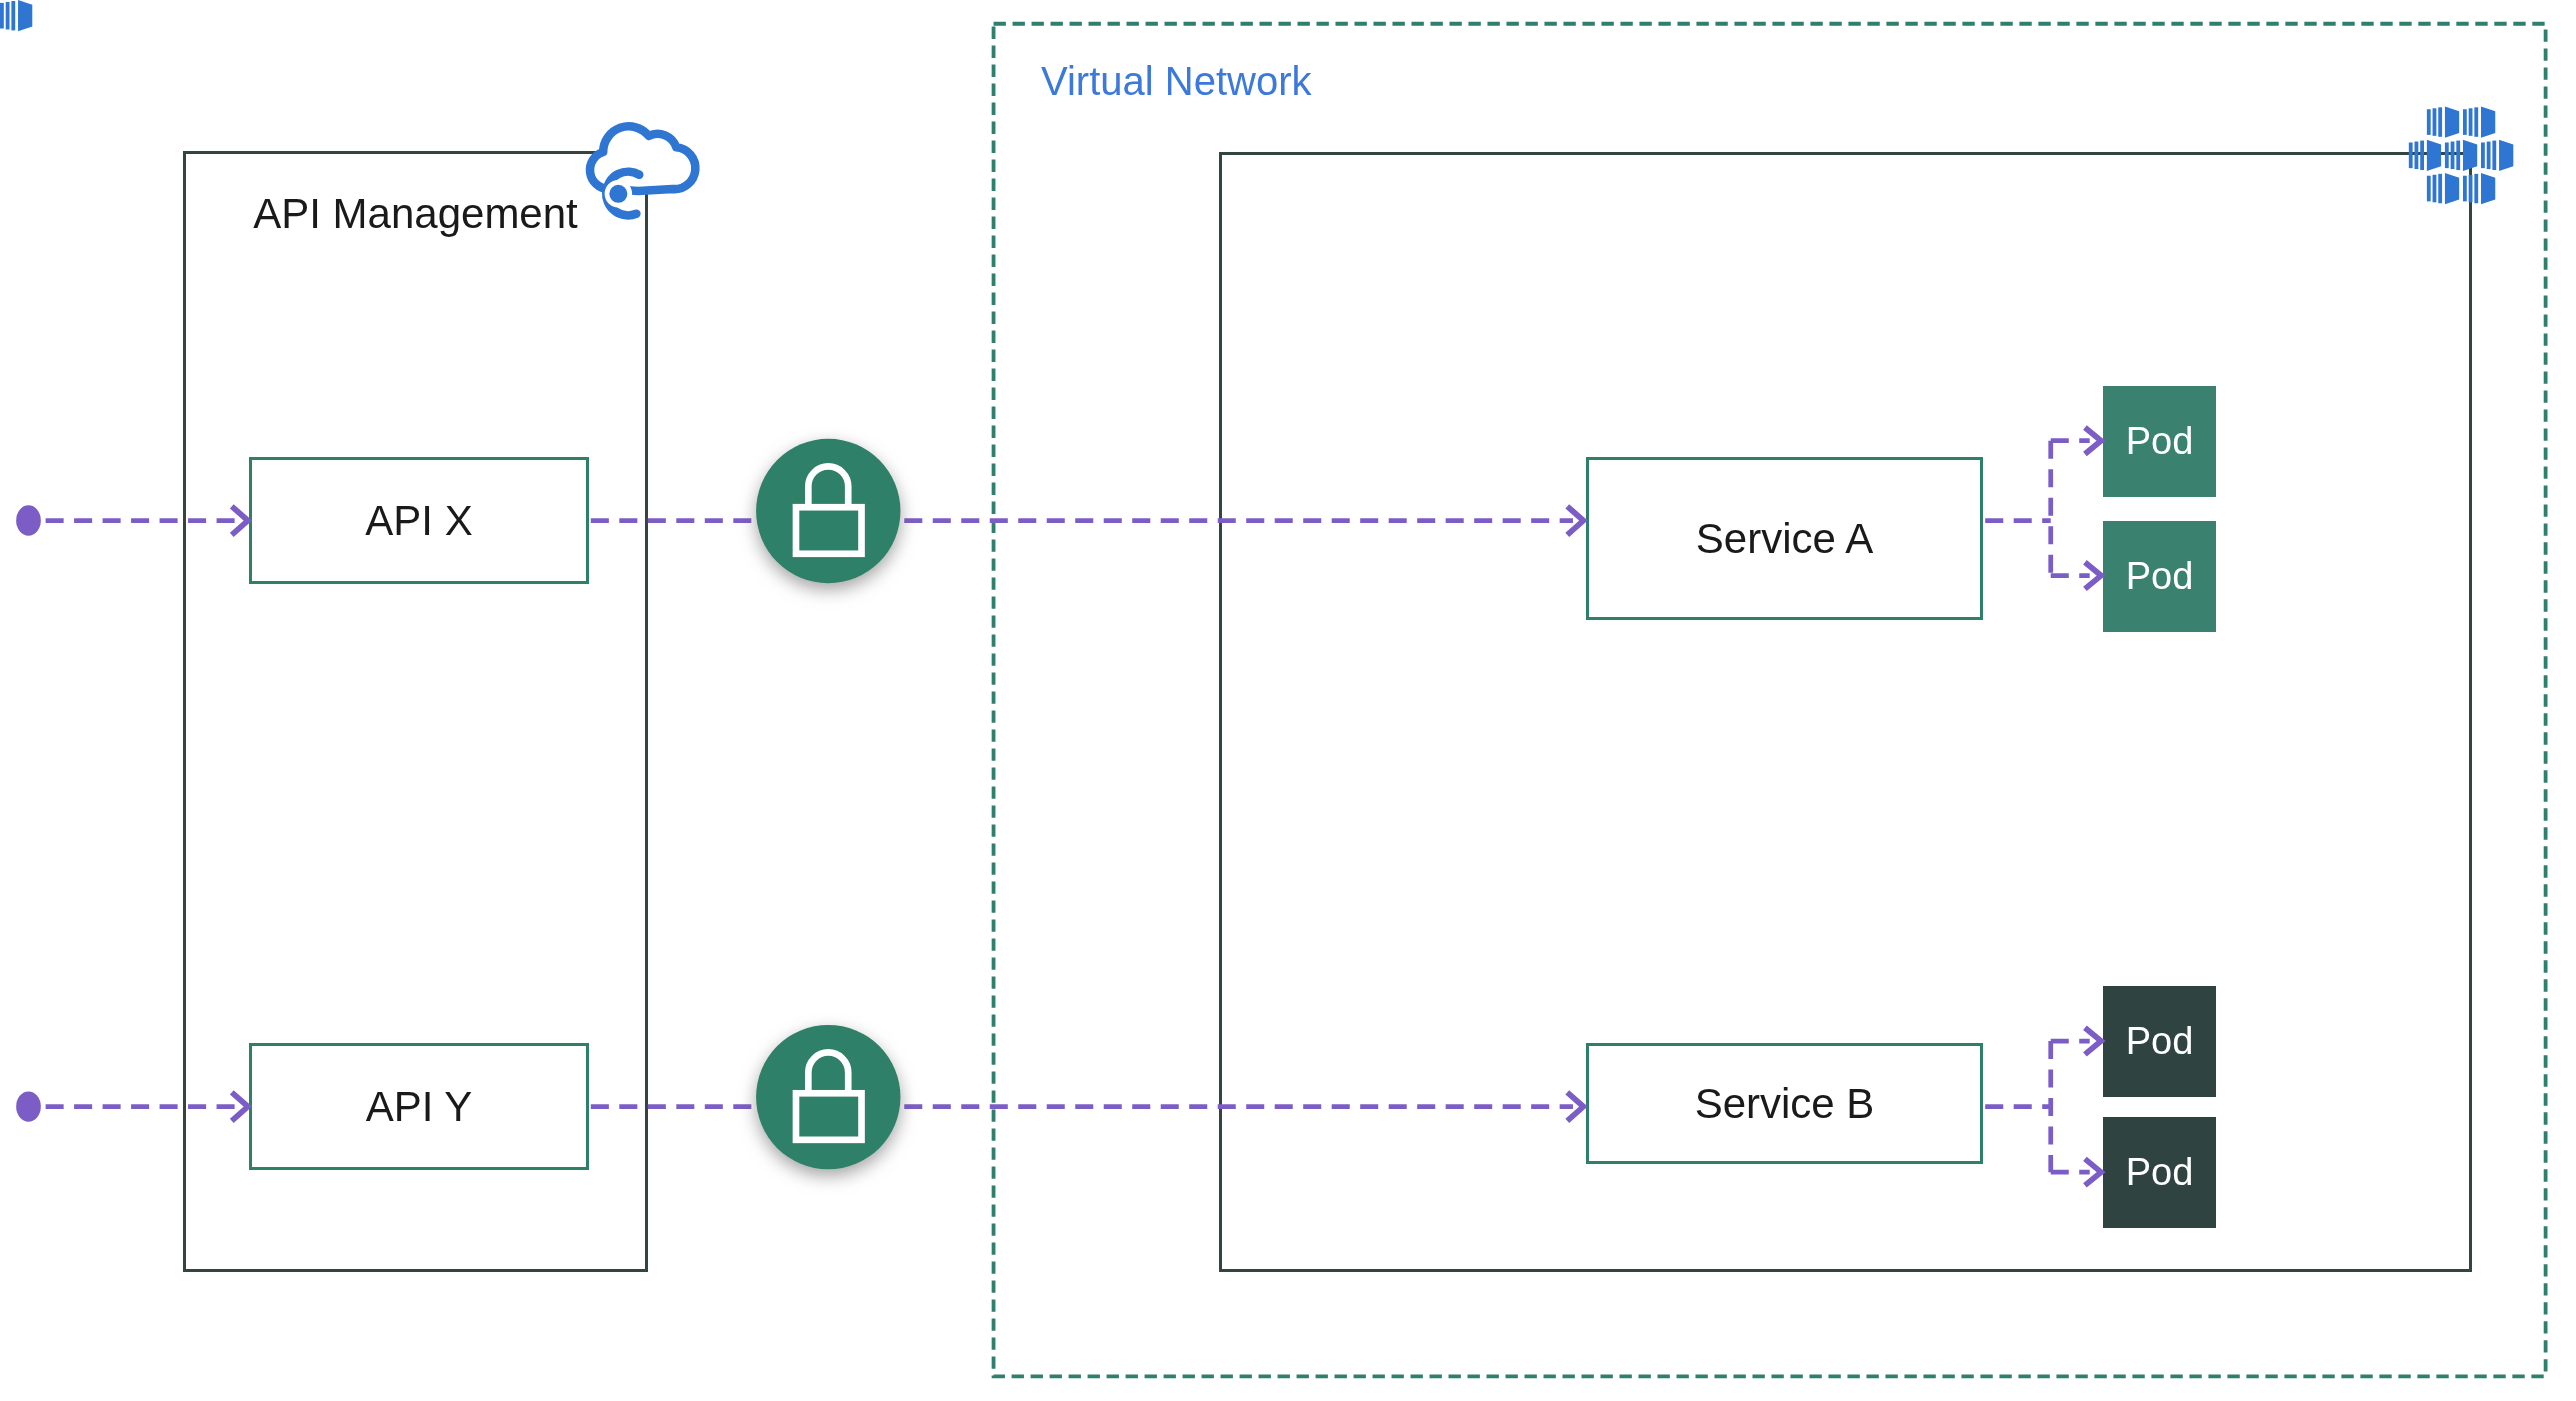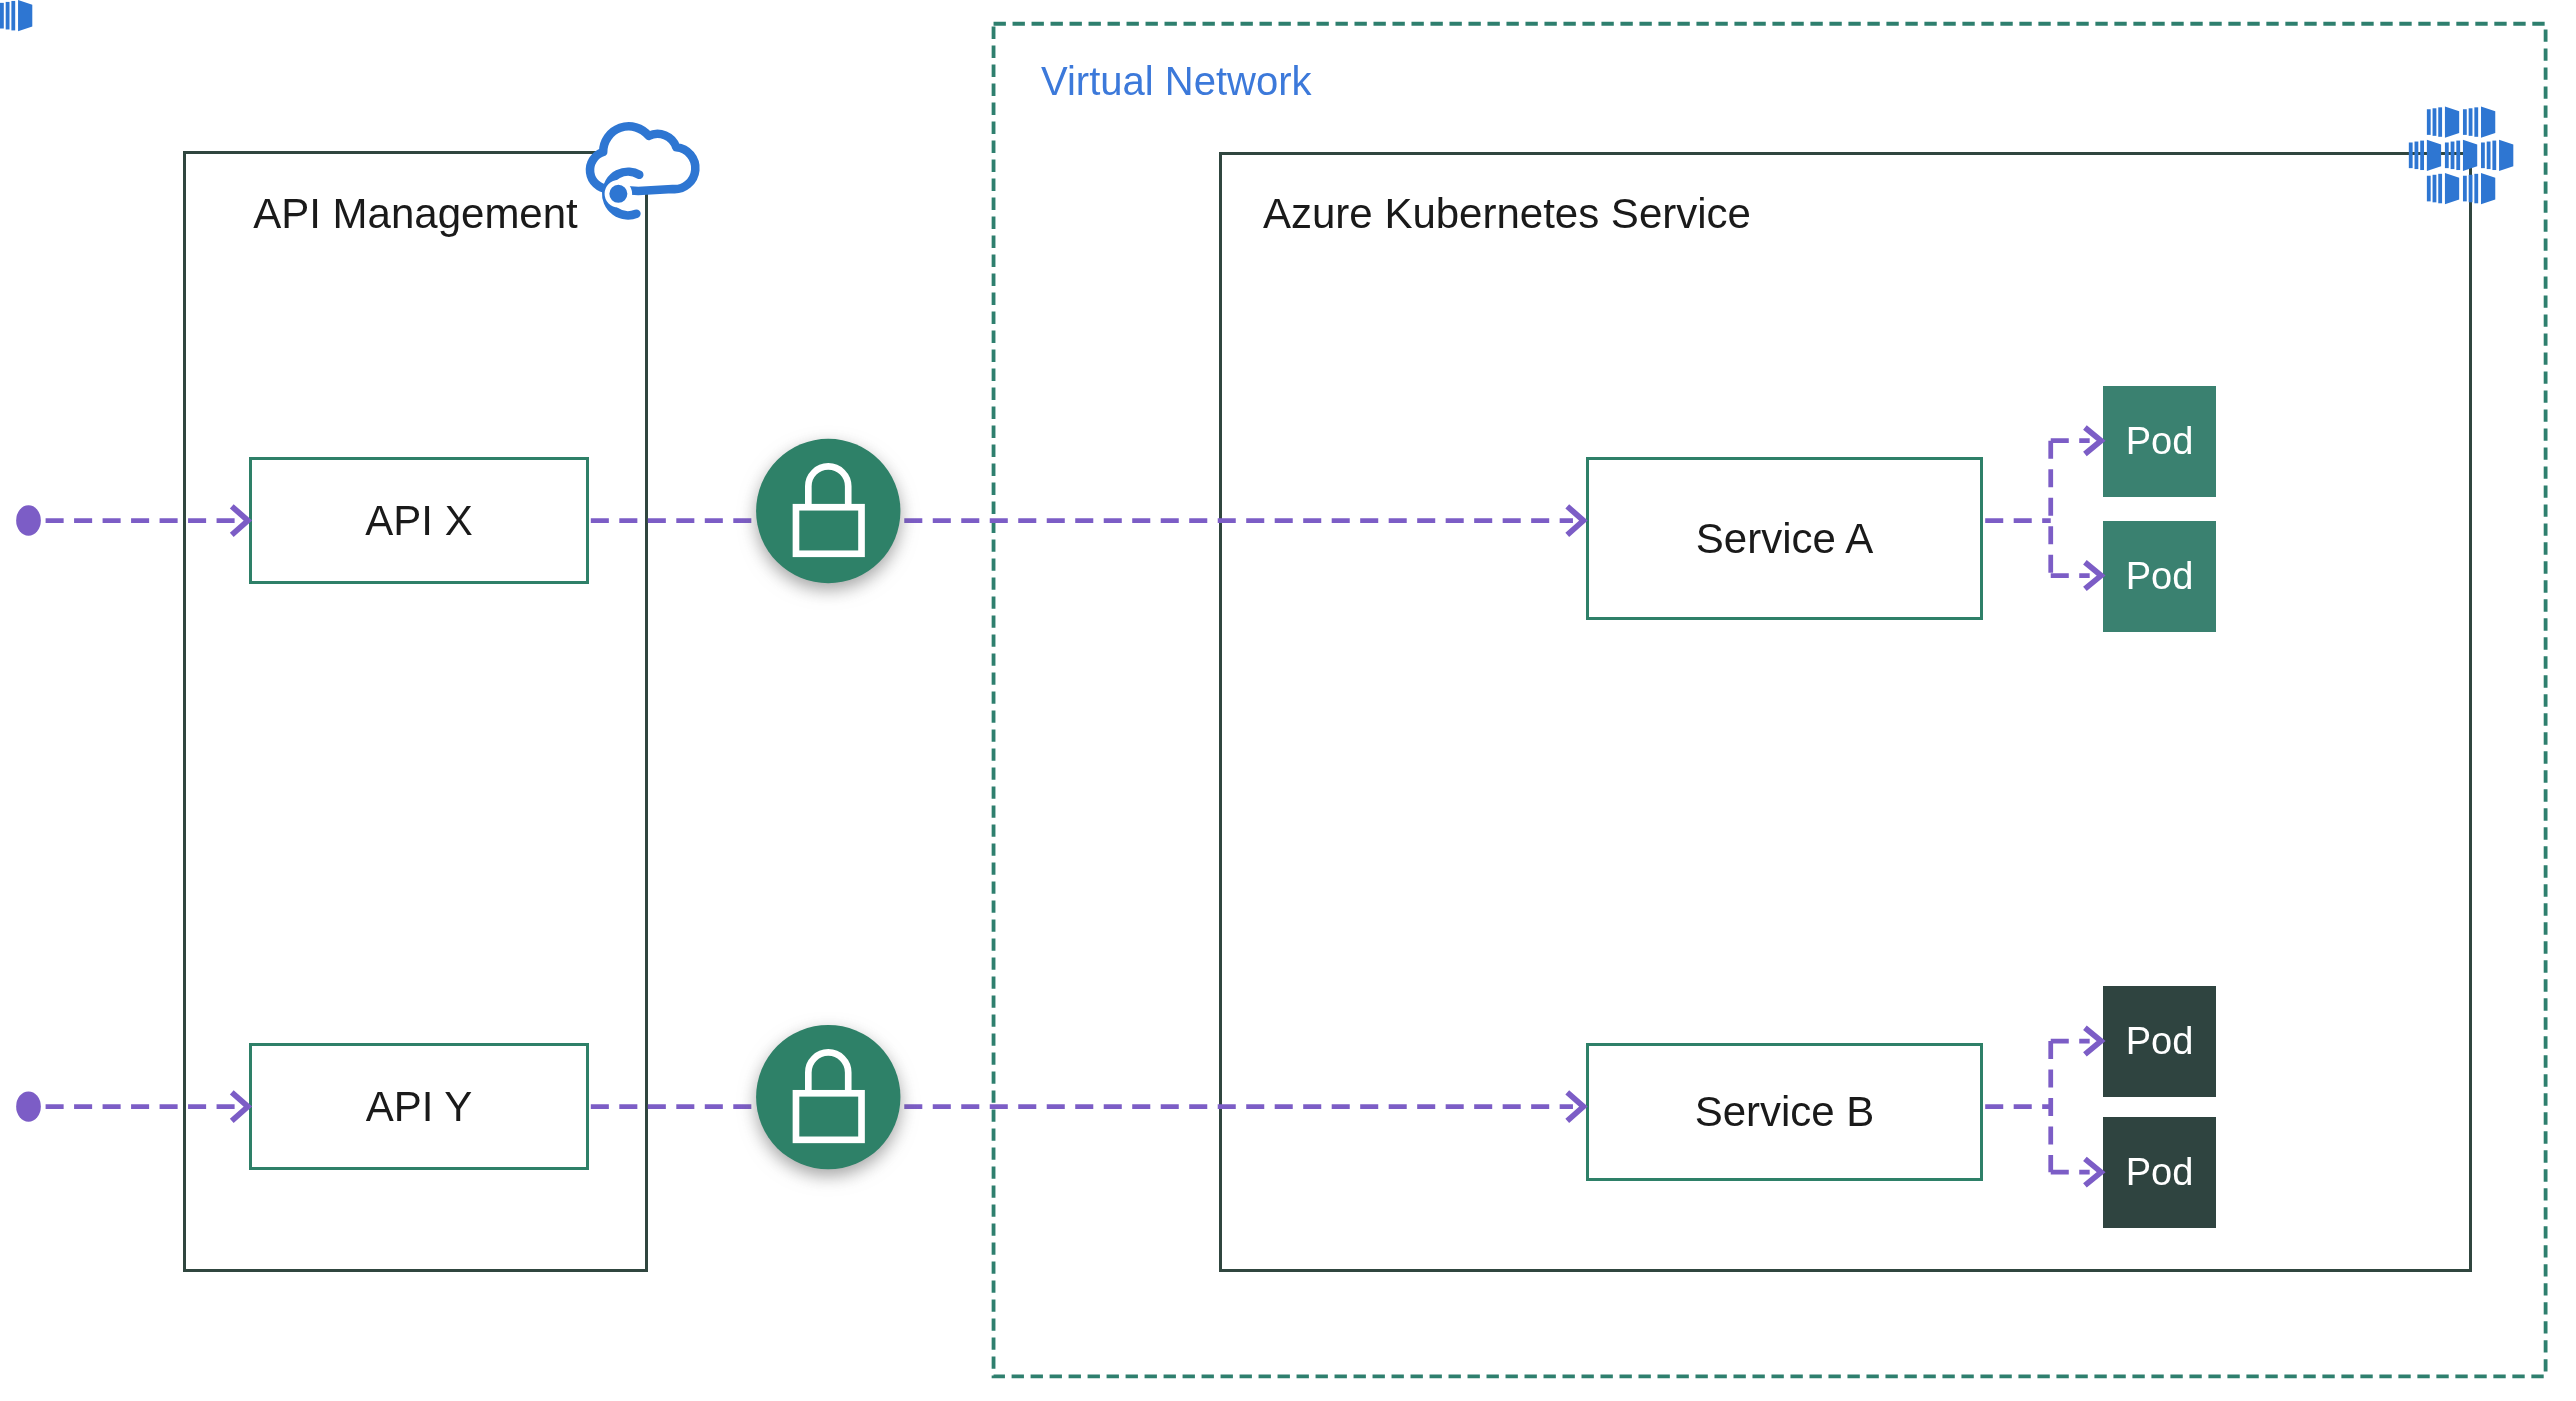--- a/index.html
+++ b/index.html
@@ -45,33 +45,32 @@
 <body>
 
 <div id="canvas">
 
   <div class="abs outer-box" style="left:183px;top:151px;width:465px;height:1121px;"></div>
   <div class="abs box-title" style="left:183px;top:190px;width:465px;text-align:center;">API Management</div>
 
   <div class="abs vn-label" style="left:1041px;top:59px;">Virtual Network</div>
 
   <div class="abs outer-box" style="left:1219px;top:152px;width:1253px;height:1120px;"></div>
-  <div class="abs box-title" style="left:1263px;top:190px;">Azure Kubernetes Service</div>
 
   <div class="abs teal-box" style="left:249px;top:1043px;width:340px;height:127px;">
     <span>API Y</span>
   </div>
   <div class="abs teal-box" style="left:249px;top:457px;width:340px;height:127px;">
     <span>API X</span>
   </div>
 
   <div class="abs teal-box" style="left:1586px;top:457px;width:397px;height:163px;">
     <span>Service A</span>
   </div>
-  <div class="abs teal-box" style="left:1586px;top:1043px;width:397px;height:138px;">
+  <div class="abs teal-box" style="left:1586px;top:1043px;width:397px;height:121px;">
     <span>Service B</span>
   </div>
 
   <div class="abs pod pod-green" style="left:2103px;top:386px;width:113px;height:111px;">
     <span>Pod</span>
   </div>
   <div class="abs pod pod-green" style="left:2103px;top:521px;width:113px;height:111px;">
     <span>Pod</span>
   </div>
   <div class="abs pod pod-dark" style="left:2103px;top:986px;width:113px;height:111px;">

